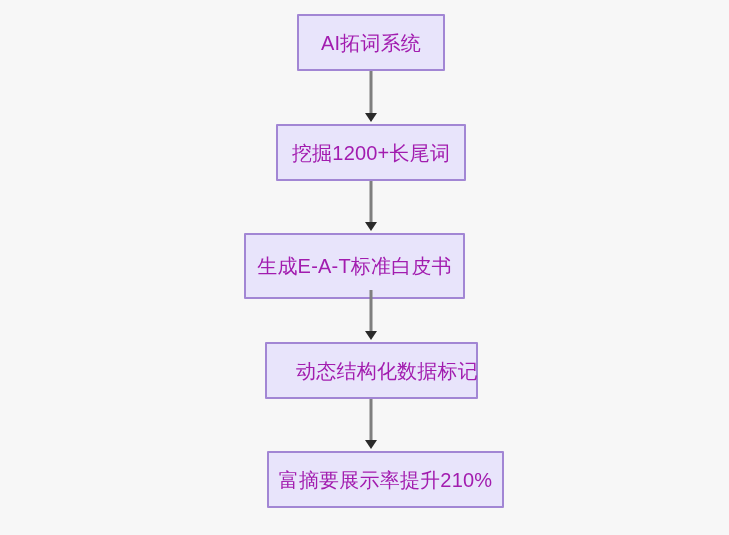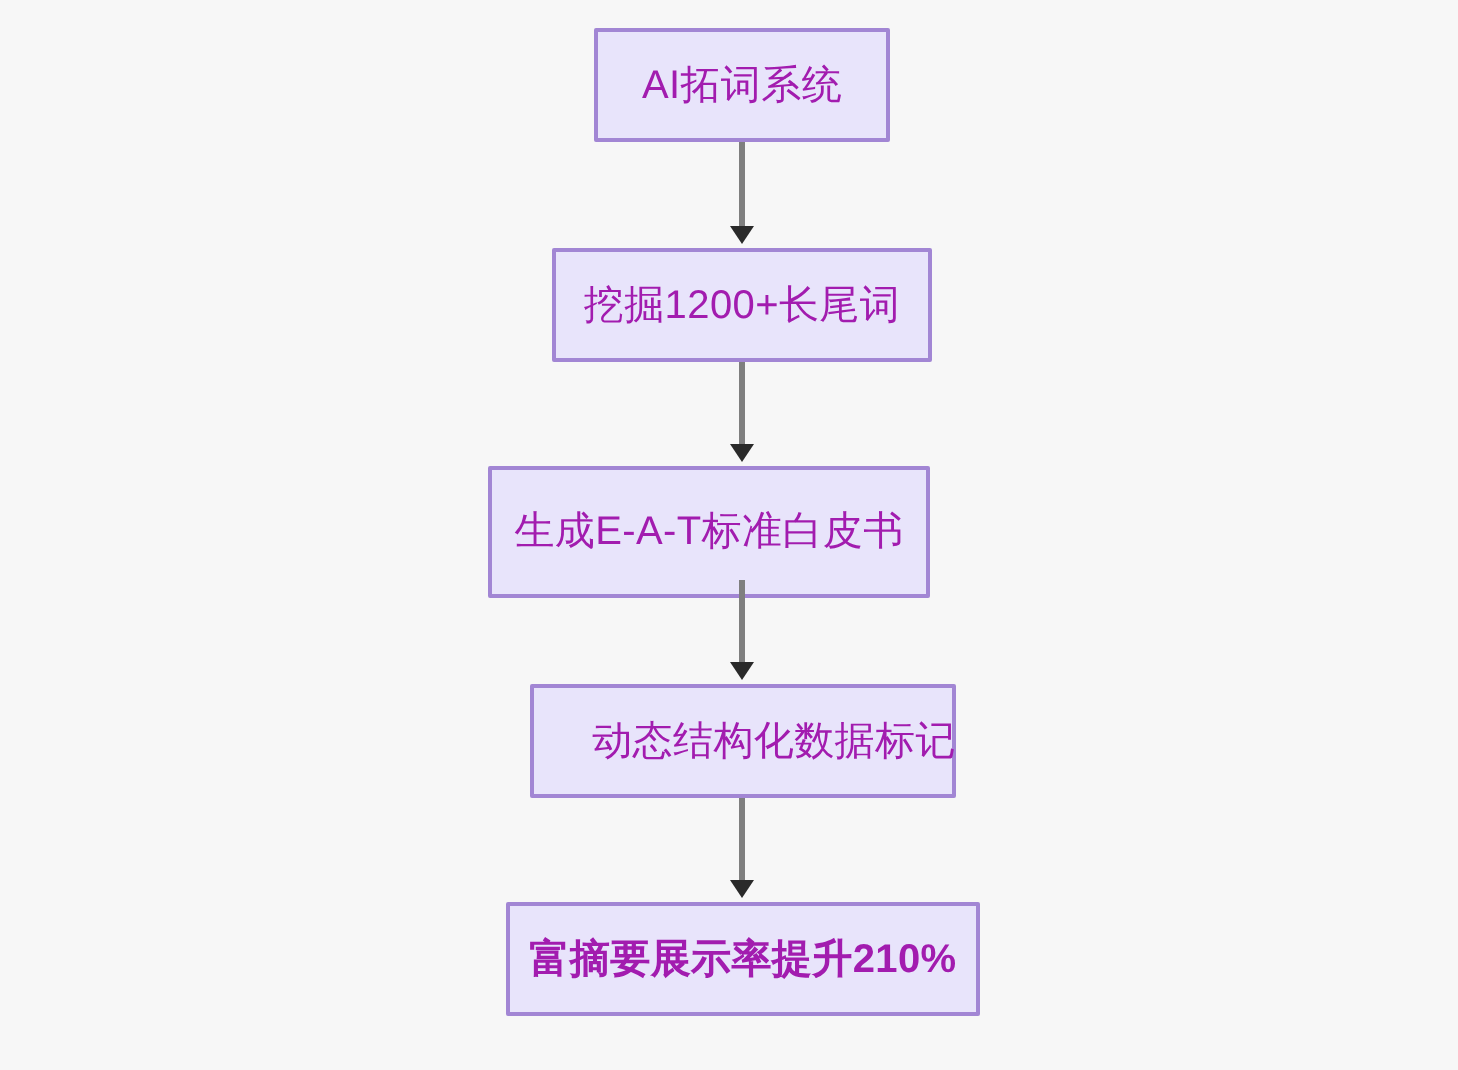--- a/index.html
+++ b/index.html
@@ -49,21 +49,21 @@
     border-left: 6px solid transparent;
     border-right: 6px solid transparent;
     border-top: 9px solid #2a2a2a;
     transform: translateX(-50%);
   }
   
   #node-0 { left: 297px; top: 14px;  width: 148px; height: 57px; }
   #node-1 { left: 276px; top: 124px; width: 190px; height: 57px; }
   #node-2 { left: 244px; top: 233px; width: 221px; height: 66px; }
   #node-3 { left: 265px; top: 342px; width: 213px; height: 57px; padding-left: 31px; }
-  #node-4 { left: 253px; top: 451px; width: 237px; height: 57px; font-weight: bold; }
+  #node-4 { left: 267px; top: 451px; width: 237px; height: 57px; }
   
   #conn-0 { left: 371px; top: 71px;  height: 44px; }
   #head-0 { left: 371px; top: 113px; }
   #conn-1 { left: 371px; top: 181px; height: 43px; }
   #head-1 { left: 371px; top: 222px; }
   #conn-2 { left: 371px; top: 290px; height: 43px; }
   #head-2 { left: 371px; top: 331px; }
   #conn-3 { left: 371px; top: 399px; height: 43px; }
   #head-3 { left: 371px; top: 440px; }
 </style>

